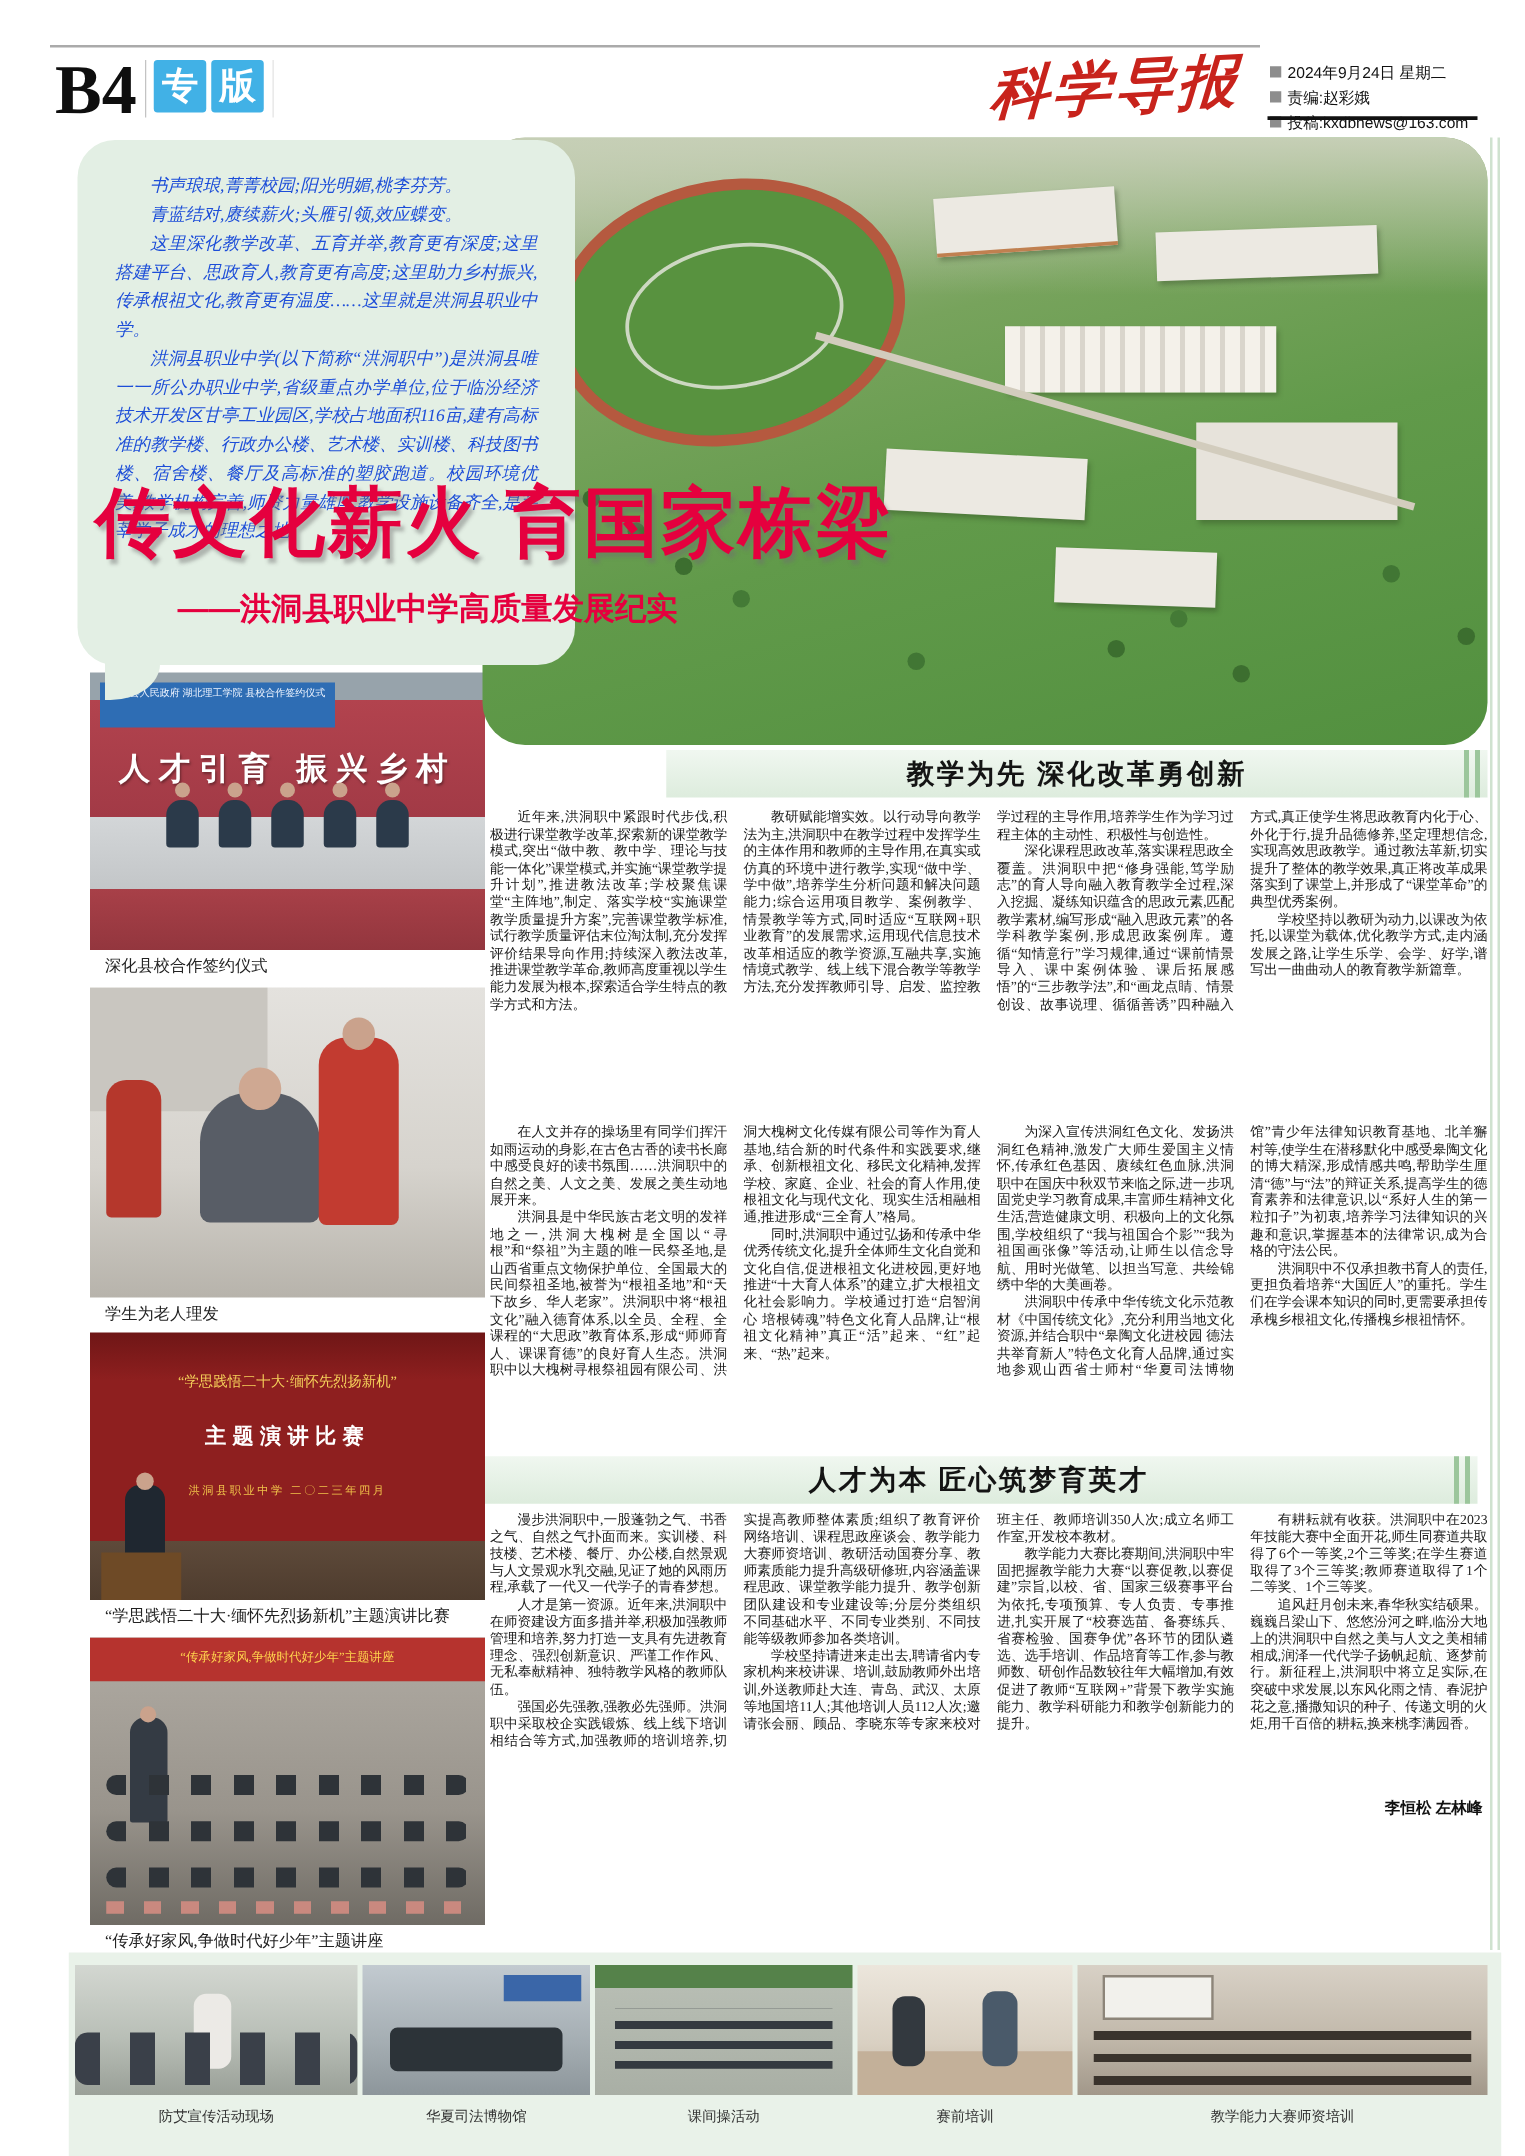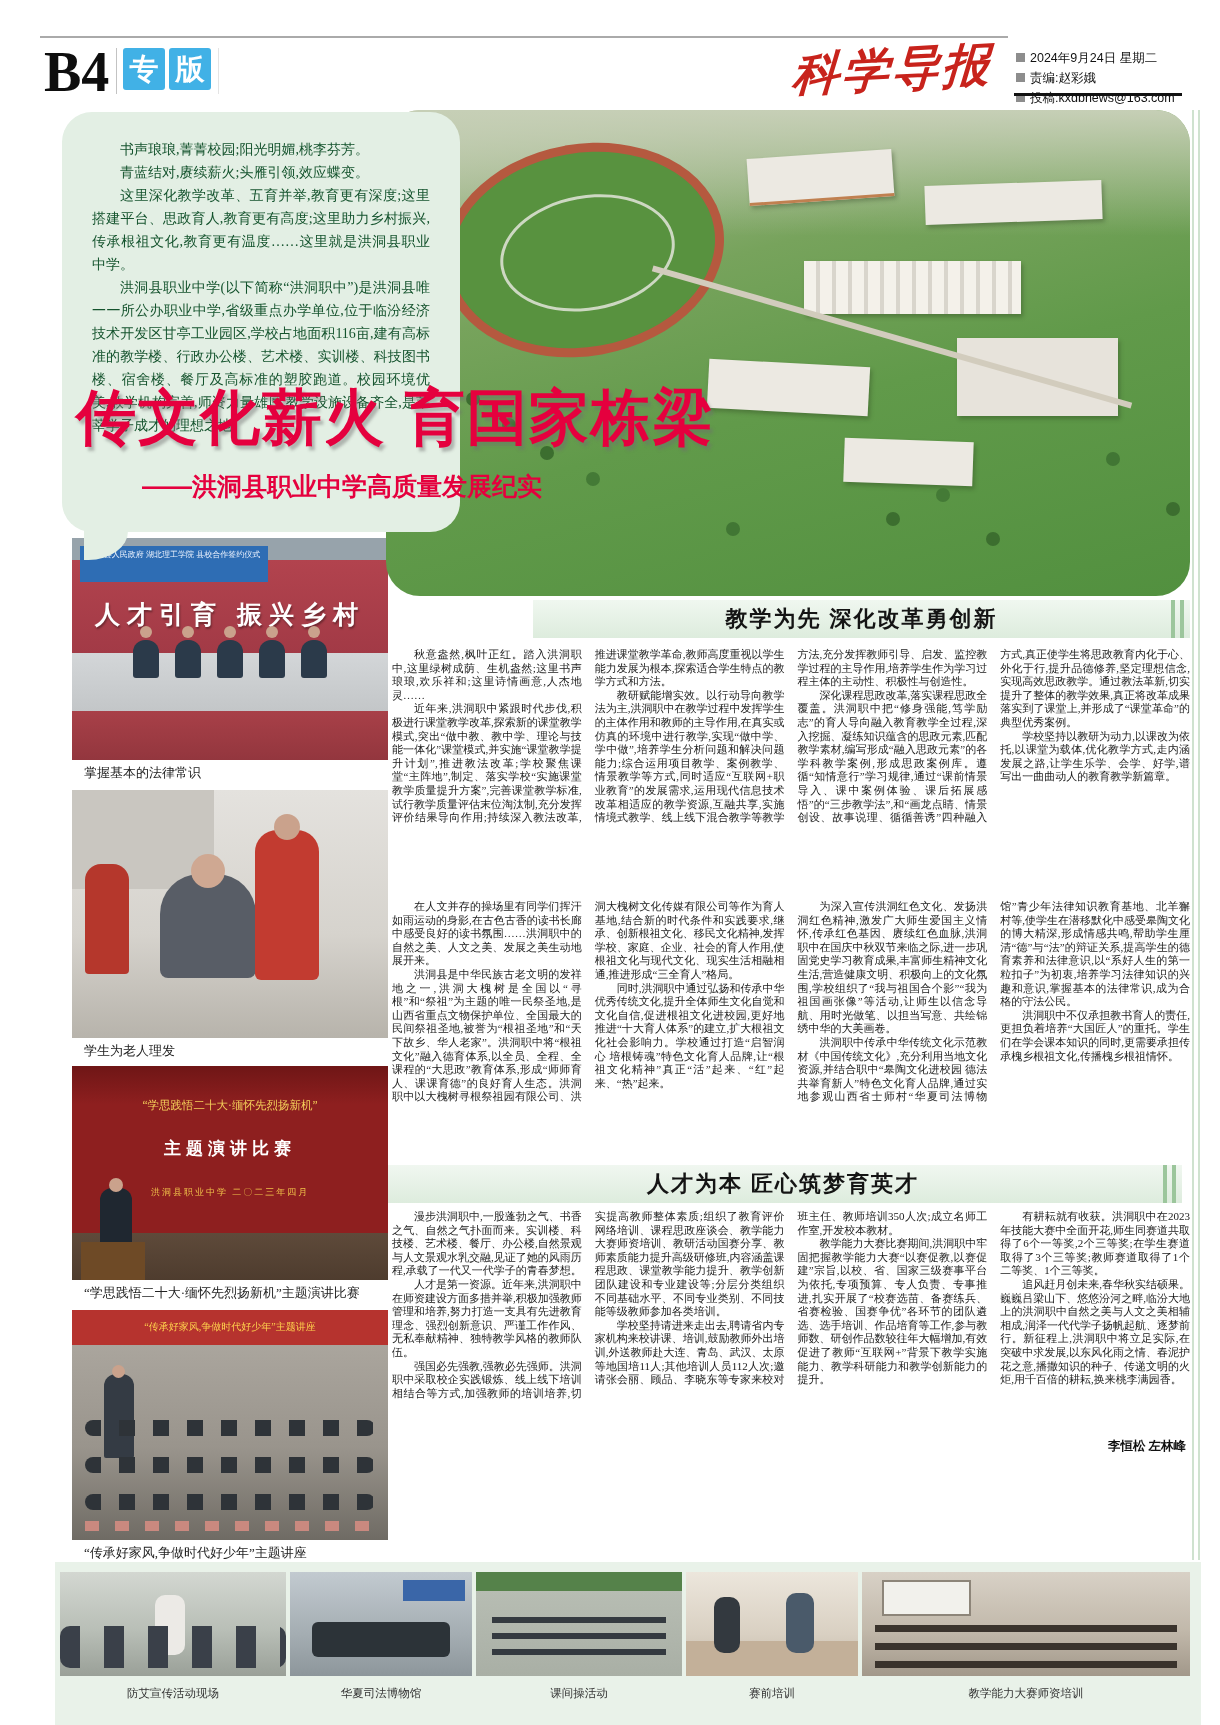--- a/index.html
+++ b/index.html
@@ -23,21 +23,21 @@
   .sq{display:inline-block;width:9px;height:9px;background:#8d8d8d;margin-right:5px;}
   .meta-rule{left:1014px;top:93px;width:168px;height:3px;background:#111;}
 
   
   .edge1{left:1192px;top:110px;width:2px;height:1450px;background:#cfe2cf;}
   .edge2{left:1198px;top:110px;width:2px;height:1450px;background:#cfe2cf;}
 
   
   .intro{left:62px;top:112px;width:398px;height:420px;background:#e3efe4;border-radius:30px;z-index:3;}
   .intro-tail{left:84px;top:528px;width:44px;height:32px;background:#e3efe4;border-radius:0 0 90% 0;z-index:3;}
-  .intro-text{padding:26px 30px 0 30px;font-size:14px;line-height:23px;color:#14532d;text-align:justify;}
+  .intro-text{padding:26px 30px 0 30px;font-size:14px;line-height:23px;color:#1d4ed8;text-align:justify;font-style:italic;}
   .intro-text p{margin:0;text-indent:2em;}
 
   
   .aerial{left:386px;top:110px;width:804px;height:486px;border-radius:34px;overflow:hidden;z-index:1;
           background:linear-gradient(165deg,#bcc8ab 0%,#99b383 16%,#77a35c 34%,#619a4a 58%,#52903f 100%);}
   .aer-top{position:absolute;left:0;top:0;width:100%;height:26%;
            background:linear-gradient(180deg,#c6cfb6 0%,rgba(154,181,131,0) 100%);}
   .track{position:absolute;left:7%;top:7%;width:33%;height:40%;border-radius:50%;
          border:9px solid #b5593f;background:#58923f;transform:rotate(-10deg);}
   .track::after{content:"";position:absolute;left:18%;top:22%;width:64%;height:56%;
@@ -187,21 +187,20 @@
     <div class="bld bld6"></div>
     <div class="road"></div>
     <div class="tree"></div>
   </div>
 
   <div class="abs headline">传文化薪火  育国家栋梁</div>
   <div class="abs subhead">——洪洞县职业中学高质量发展纪实</div>
 
   <div class="abs sec-banner ban1">教学为先   深化改革勇创新</div>
   <div class="abs article-body body1">
-    <p>秋意盎然,枫叶正红。踏入洪洞职中,这里绿树成荫、生机盎然;这里书声琅琅,欢乐祥和;这里诗情画意,人杰地灵……</p>
     <p>近年来,洪洞职中紧跟时代步伐,积极进行课堂教学改革,探索新的课堂教学模式,突出“做中教、教中学、理论与技能一体化”课堂模式,并实施“课堂教学提升计划”,推进教法改革;学校聚焦课堂“主阵地”,制定、落实学校“实施课堂教学质量提升方案”,完善课堂教学标准,试行教学质量评估末位淘汰制,充分发挥评价结果导向作用;持续深入教法改革,推进课堂教学革命,教师高度重视以学生能力发展为根本,探索适合学生特点的教学方式和方法。</p>
     <p>教研赋能增实效。以行动导向教学法为主,洪洞职中在教学过程中发挥学生的主体作用和教师的主导作用,在真实或仿真的环境中进行教学,实现“做中学、学中做”,培养学生分析问题和解决问题能力;综合运用项目教学、案例教学、情景教学等方式,同时适应“互联网+职业教育”的发展需求,运用现代信息技术改革相适应的教学资源,互融共享,实施情境式教学、线上线下混合教学等教学方法,充分发挥教师引导、启发、监控教学过程的主导作用,培养学生作为学习过程主体的主动性、积极性与创造性。</p>
     <p>深化课程思政改革,落实课程思政全覆盖。洪洞职中把“修身强能,笃学励志”的育人导向融入教育教学全过程,深入挖掘、凝练知识蕴含的思政元素,匹配教学素材,编写形成“融入思政元素”的各学科教学案例,形成思政案例库。遵循“知情意行”学习规律,通过“课前情景导入、课中案例体验、课后拓展感悟”的“三步教学法”,和“画龙点睛、情景创设、故事说理、循循善诱”四种融入方式,真正使学生将思政教育内化于心、外化于行,提升品德修养,坚定理想信念,实现高效思政教学。通过教法革新,切实提升了整体的教学效果,真正将改革成果落实到了课堂上,并形成了“课堂革命”的典型优秀案例。</p>
     <p>学校坚持以教研为动力,以课改为依托,以课堂为载体,优化教学方式,走内涵发展之路,让学生乐学、会学、好学,谱写出一曲曲动人的教育教学新篇章。</p>
   </div>
 
   <div class="abs article-body body2">
     <p>在人文并存的操场里有同学们挥汗如雨运动的身影,在古色古香的读书长廊中感受良好的读书氛围……洪洞职中的自然之美、人文之美、发展之美生动地展开来。</p>
     <p>洪洞县是中华民族古老文明的发祥地之一,洪洞大槐树是全国以“寻根”和“祭祖”为主题的唯一民祭圣地,是山西省重点文物保护单位、全国最大的民间祭祖圣地,被誉为“根祖圣地”和“天下故乡、华人老家”。洪洞职中将“根祖文化”融入德育体系,以全员、全程、全课程的“大思政”教育体系,形成“师师育人、课课育德”的良好育人生态。洪洞职中以大槐树寻根祭祖园有限公司、洪洞大槐树文化传媒有限公司等作为育人基地,结合新的时代条件和实践要求,继承、创新根祖文化、移民文化精神,发挥学校、家庭、企业、社会的育人作用,使根祖文化与现代文化、现实生活相融相通,推进形成“三全育人”格局。</p>
     <p>同时,洪洞职中通过弘扬和传承中华优秀传统文化,提升全体师生文化自觉和文化自信,促进根祖文化进校园,更好地推进“十大育人体系”的建立,扩大根祖文化社会影响力。学校通过打造“启智润心 培根铸魂”特色文化育人品牌,让“根祖文化精神”真正“活”起来、“红”起来、“热”起来。</p>
@@ -226,21 +225,21 @@
     <div class="ph1-screen">洪洞县人民政府  湖北理工学院  县校合作签约仪式</div>
     <div class="ph1-slogan">人才引育 振兴乡村</div>
     <div class="figrow" style="top:46%;">
       <div class="fig"></div>
       <div class="fig"></div>
       <div class="fig"></div>
       <div class="fig"></div>
       <div class="fig"></div>
     </div>
   </div>
-  <div class="abs lcap" style="top:764px;">掌握基本的法律常识</div>
+  <div class="abs lcap" style="top:764px;">深化县校合作签约仪式</div>
 
   <div class="ph" id="lp2">
     <div class="ph2-wall"></div>
     <div class="ph2-student2"></div>
     <div class="ph2-elder"></div>
     <div class="ph2-student"></div>
   </div>
   <div class="abs lcap" style="top:1042px;">学生为老人理发</div>
 
   <div class="ph" id="lp3">

